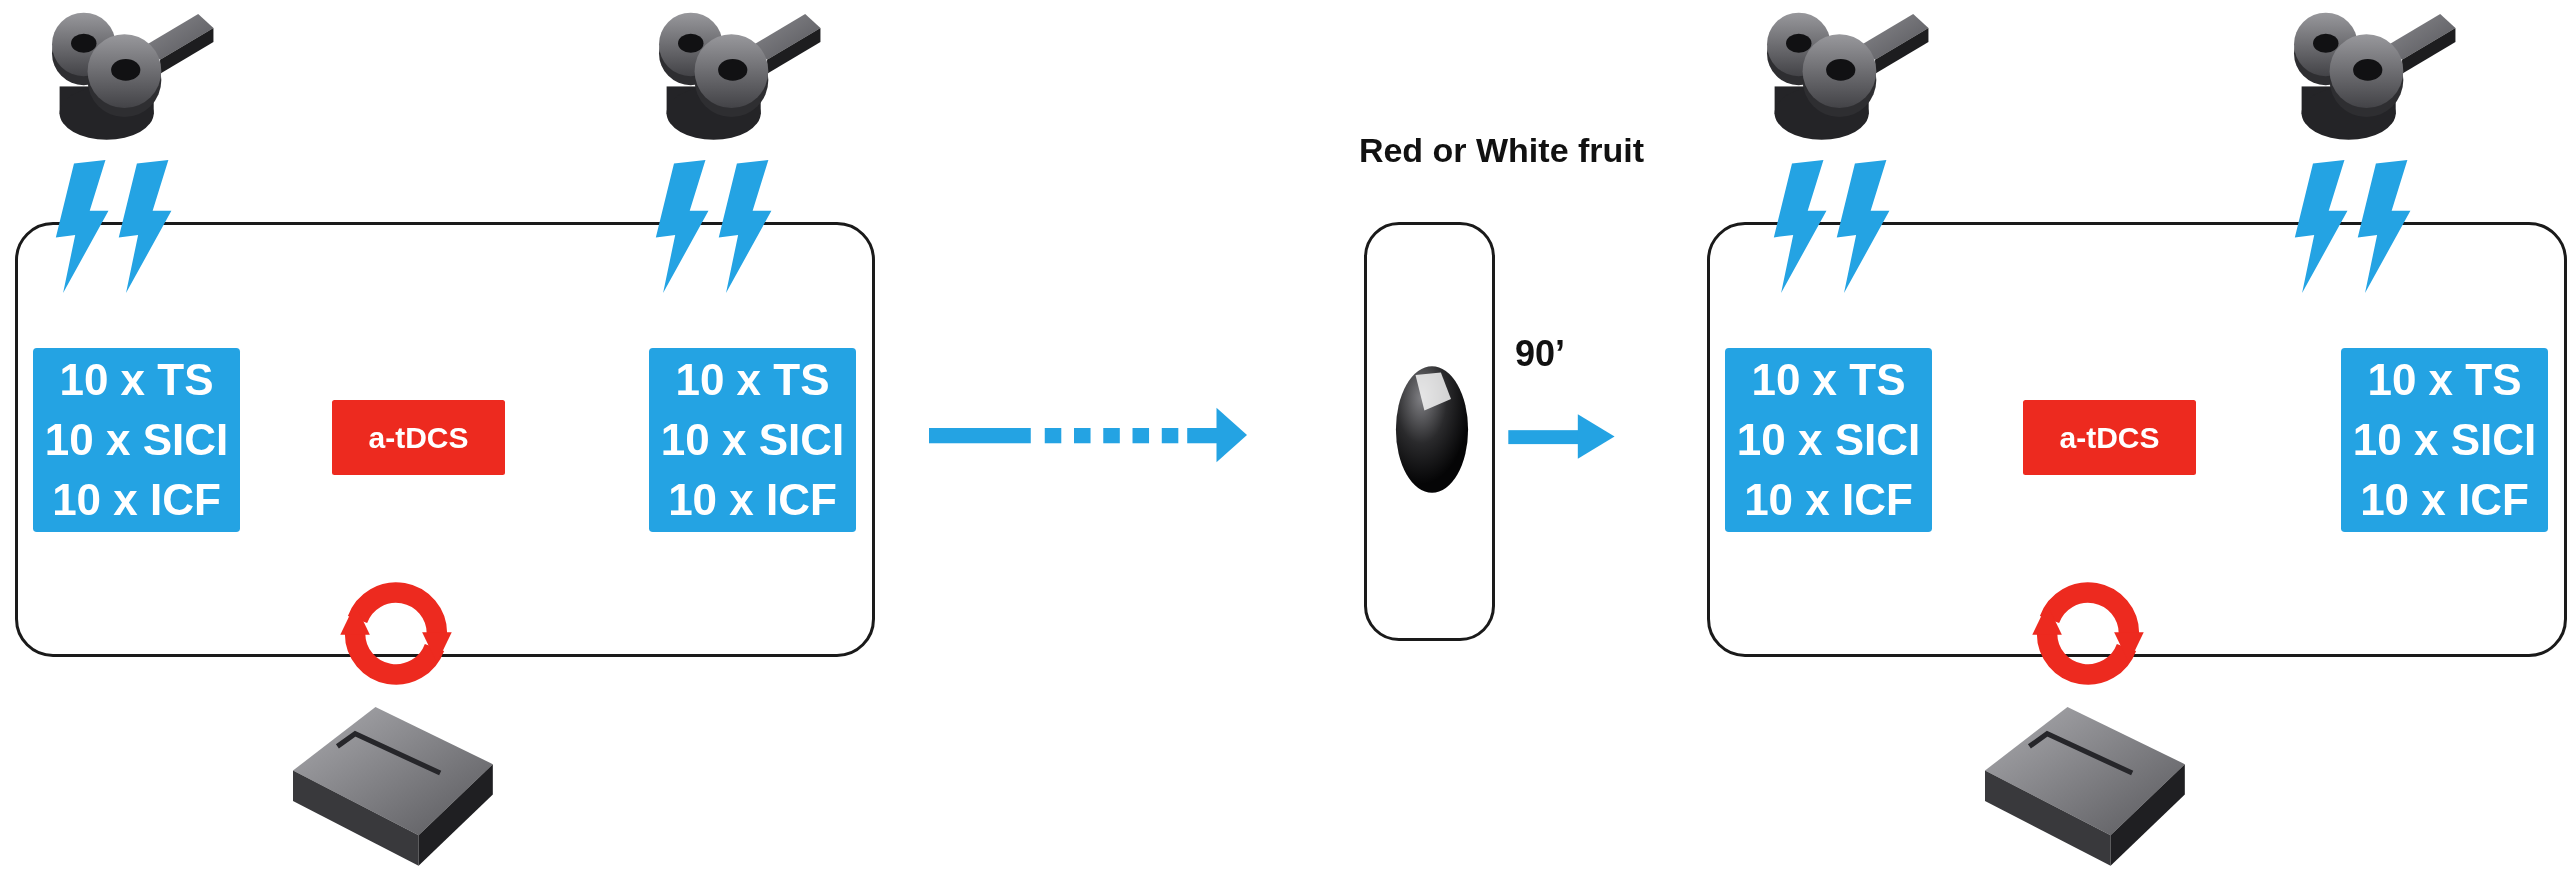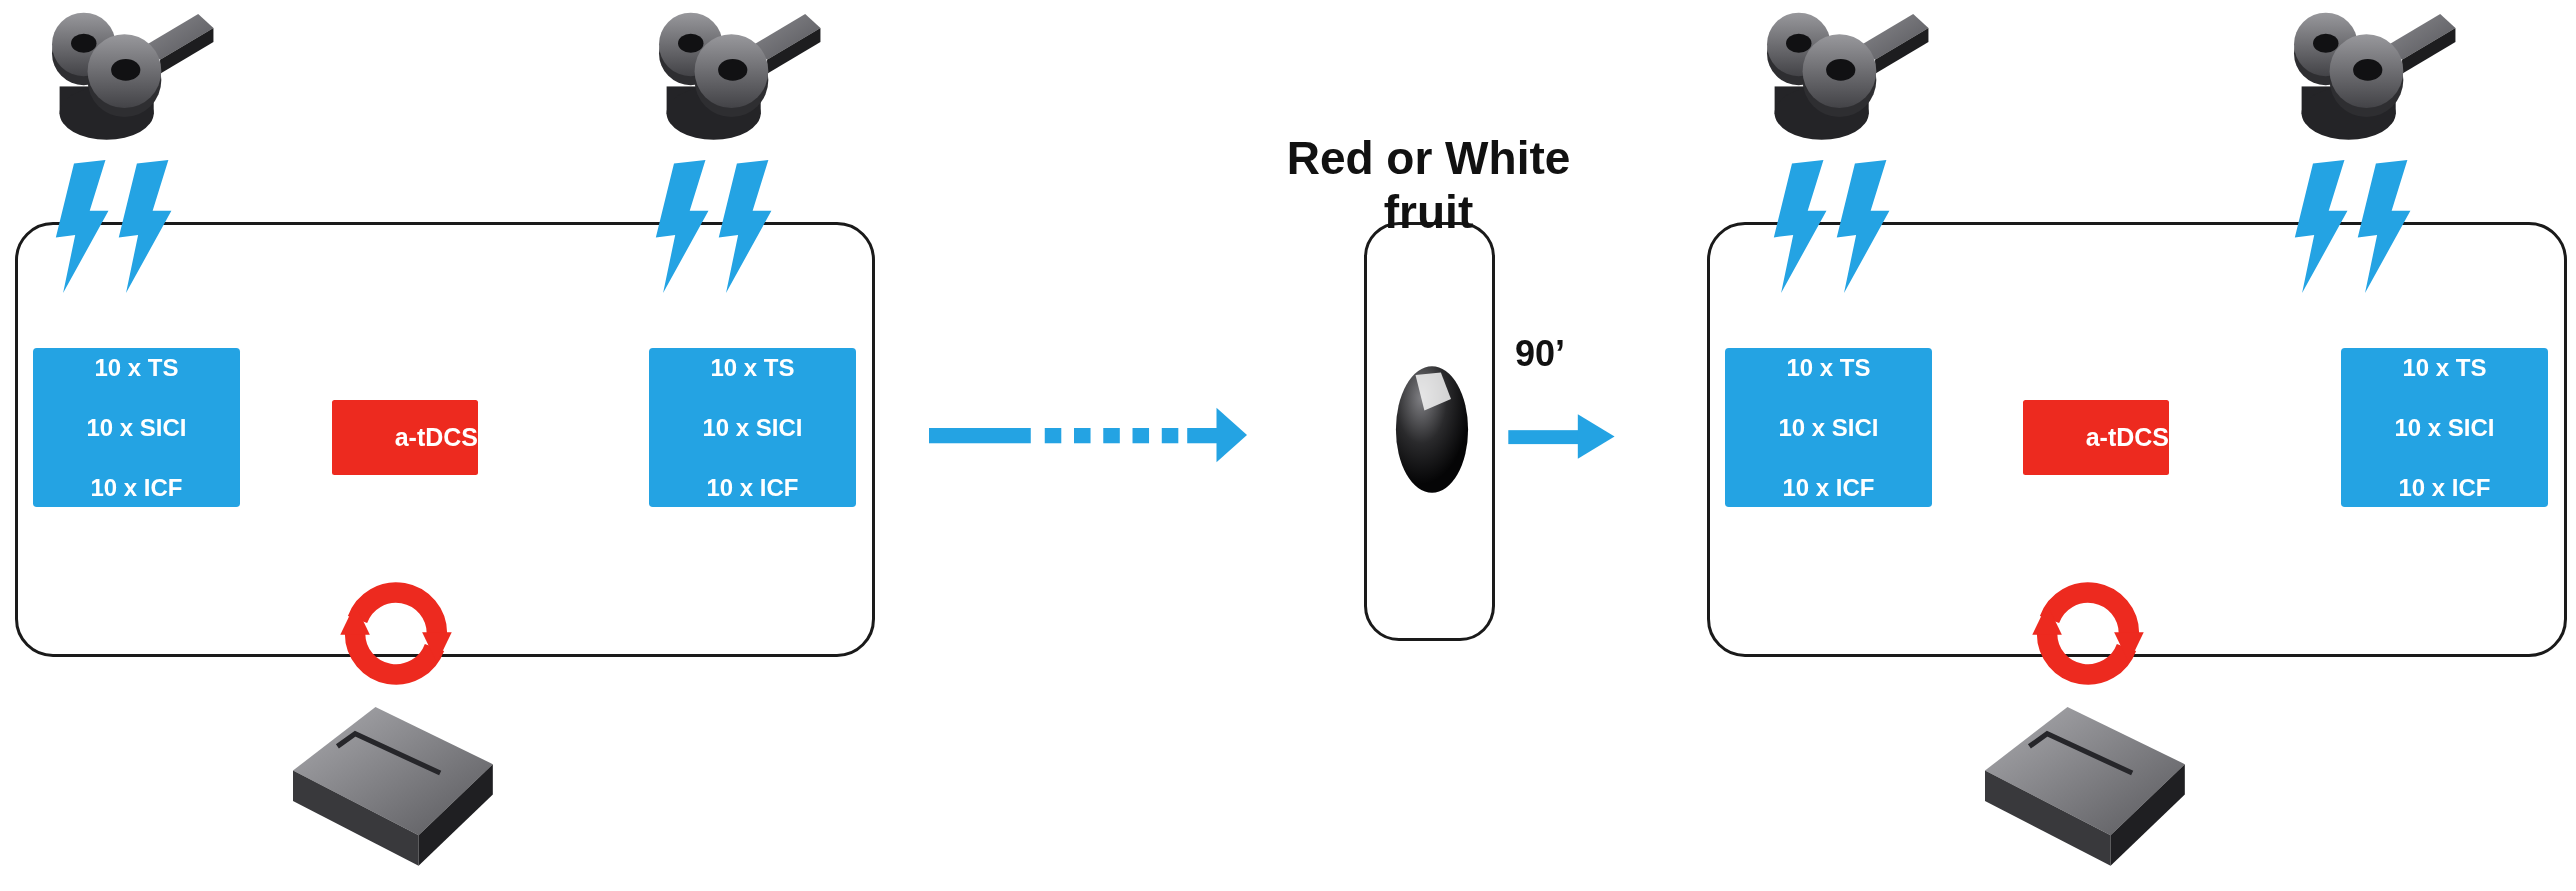--- a/index.html
+++ b/index.html
@@ -10,34 +10,34 @@
     position:absolute; top:222px; width:860px; height:435px;
     border:3.8px solid #1a1a1a; border-radius:38px; background:#fff; box-sizing:border-box;
     z-index:1;
   }
   .fruit-box {
     position:absolute; left:1364px; top:222px; width:131px; height:419px;
     border:3.8px solid #1a1a1a; border-radius:35px; background:#fff; box-sizing:border-box;
     z-index:1;
   }
   .tms-box {
-    position:absolute; top:348px; width:207px; height:159px;
-    background:var(--blue); color:#fff; font-weight:bold; font-size:24px;
+    position:absolute; top:348px; width:207px; height:184px;
+    background:var(--blue); color:#fff; font-weight:bold; font-size:44px;
     text-align:center; display:flex; flex-direction:column; justify-content:center;
     border-radius:3.8px; z-index:2;
   }
   .tms-box div { line-height:60px; height:60px; }
   .tdcs-box {
-    position:absolute; top:400px; width:146px; height:75px;
-    background:var(--red); color:#fff; font-weight:bold; font-size:25px;
-    line-height:75px; text-align:right; border-radius:2.5px; z-index:2;
+    position:absolute; top:400px; width:173px; height:75px;
+    background:var(--red); color:#fff; font-weight:bold; font-size:30px;
+    line-height:75px; text-align:center; border-radius:2.5px; z-index:2;
   }
   .lbl { position:absolute; font-weight:bold; color:#111; text-align:center; z-index:3; }
   .lbl-week  { left:897px; top:299px; width:381px; font-size:34px; }
-  .lbl-fruit { left:1238px; top:131px; width:381px; font-size:46px; }
+  .lbl-fruit { left:1311px; top:131px; width:381px; font-size:34px; }
   .lbl-90    { left:1497px; top:333px; width:86px; font-size:36px; }
   svg.abs { position:absolute; z-index:4; overflow:visible; }
 </style>
 </head>
 <body>
 
 <div class="canvas">
 
   <svg width="0" height="0" style="position:absolute" aria-hidden="true">
     <defs>

